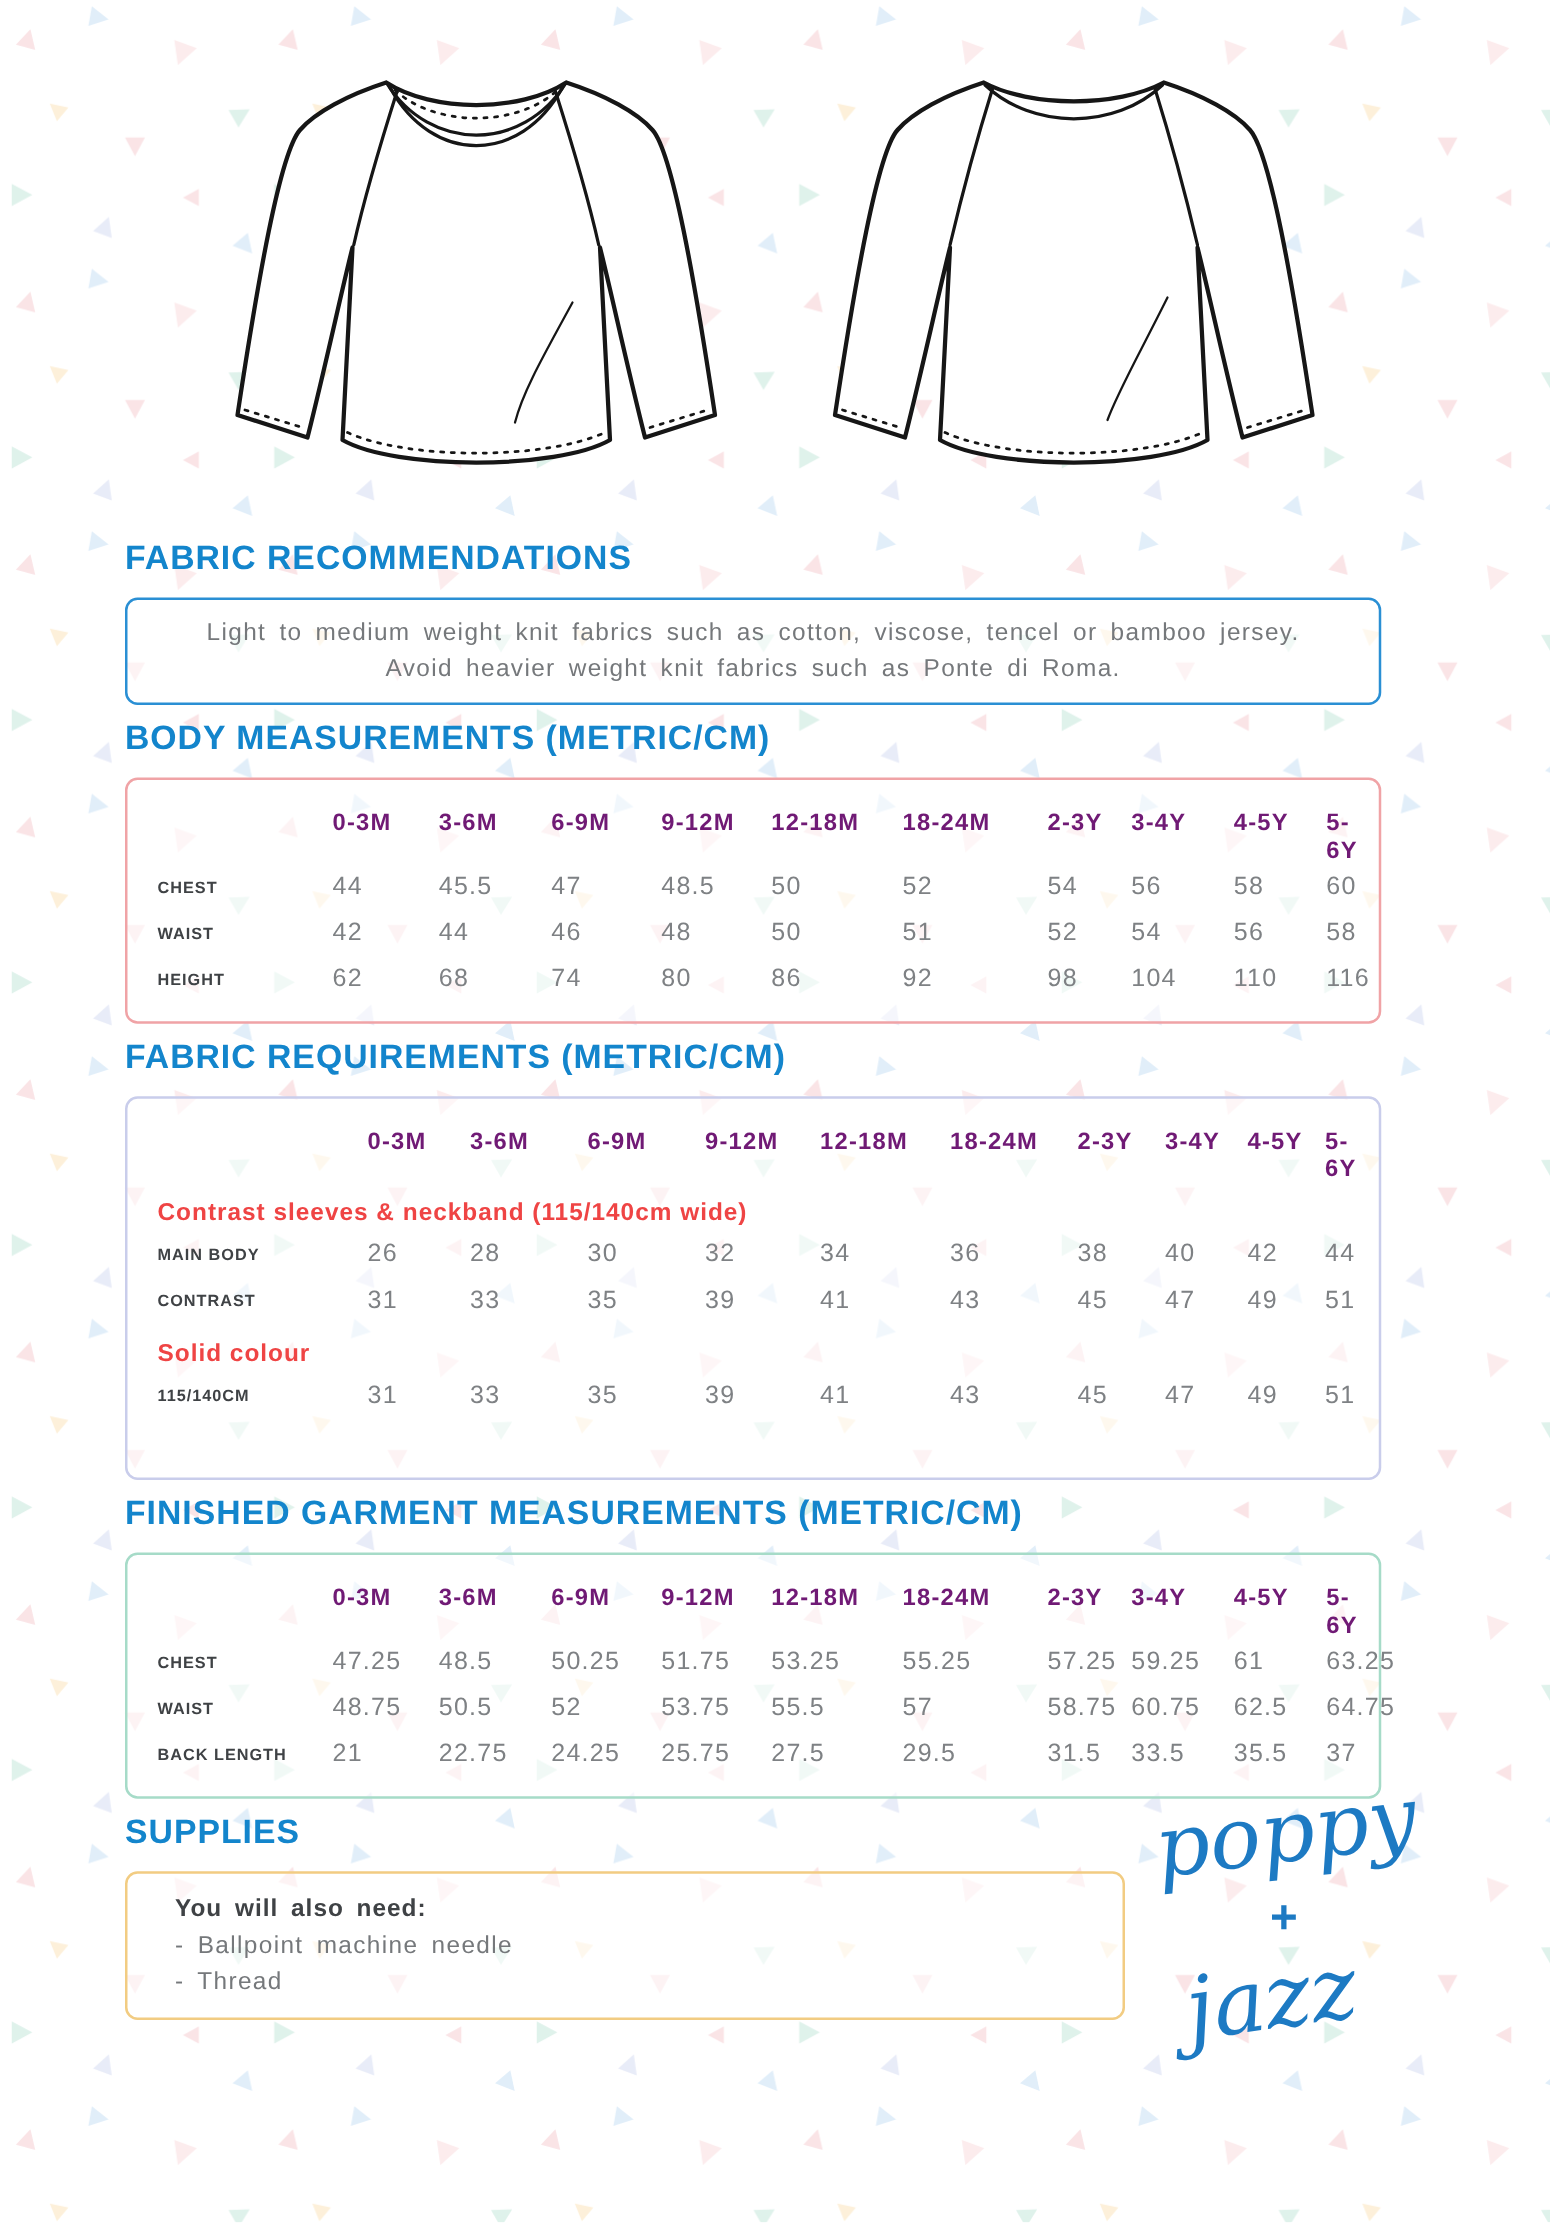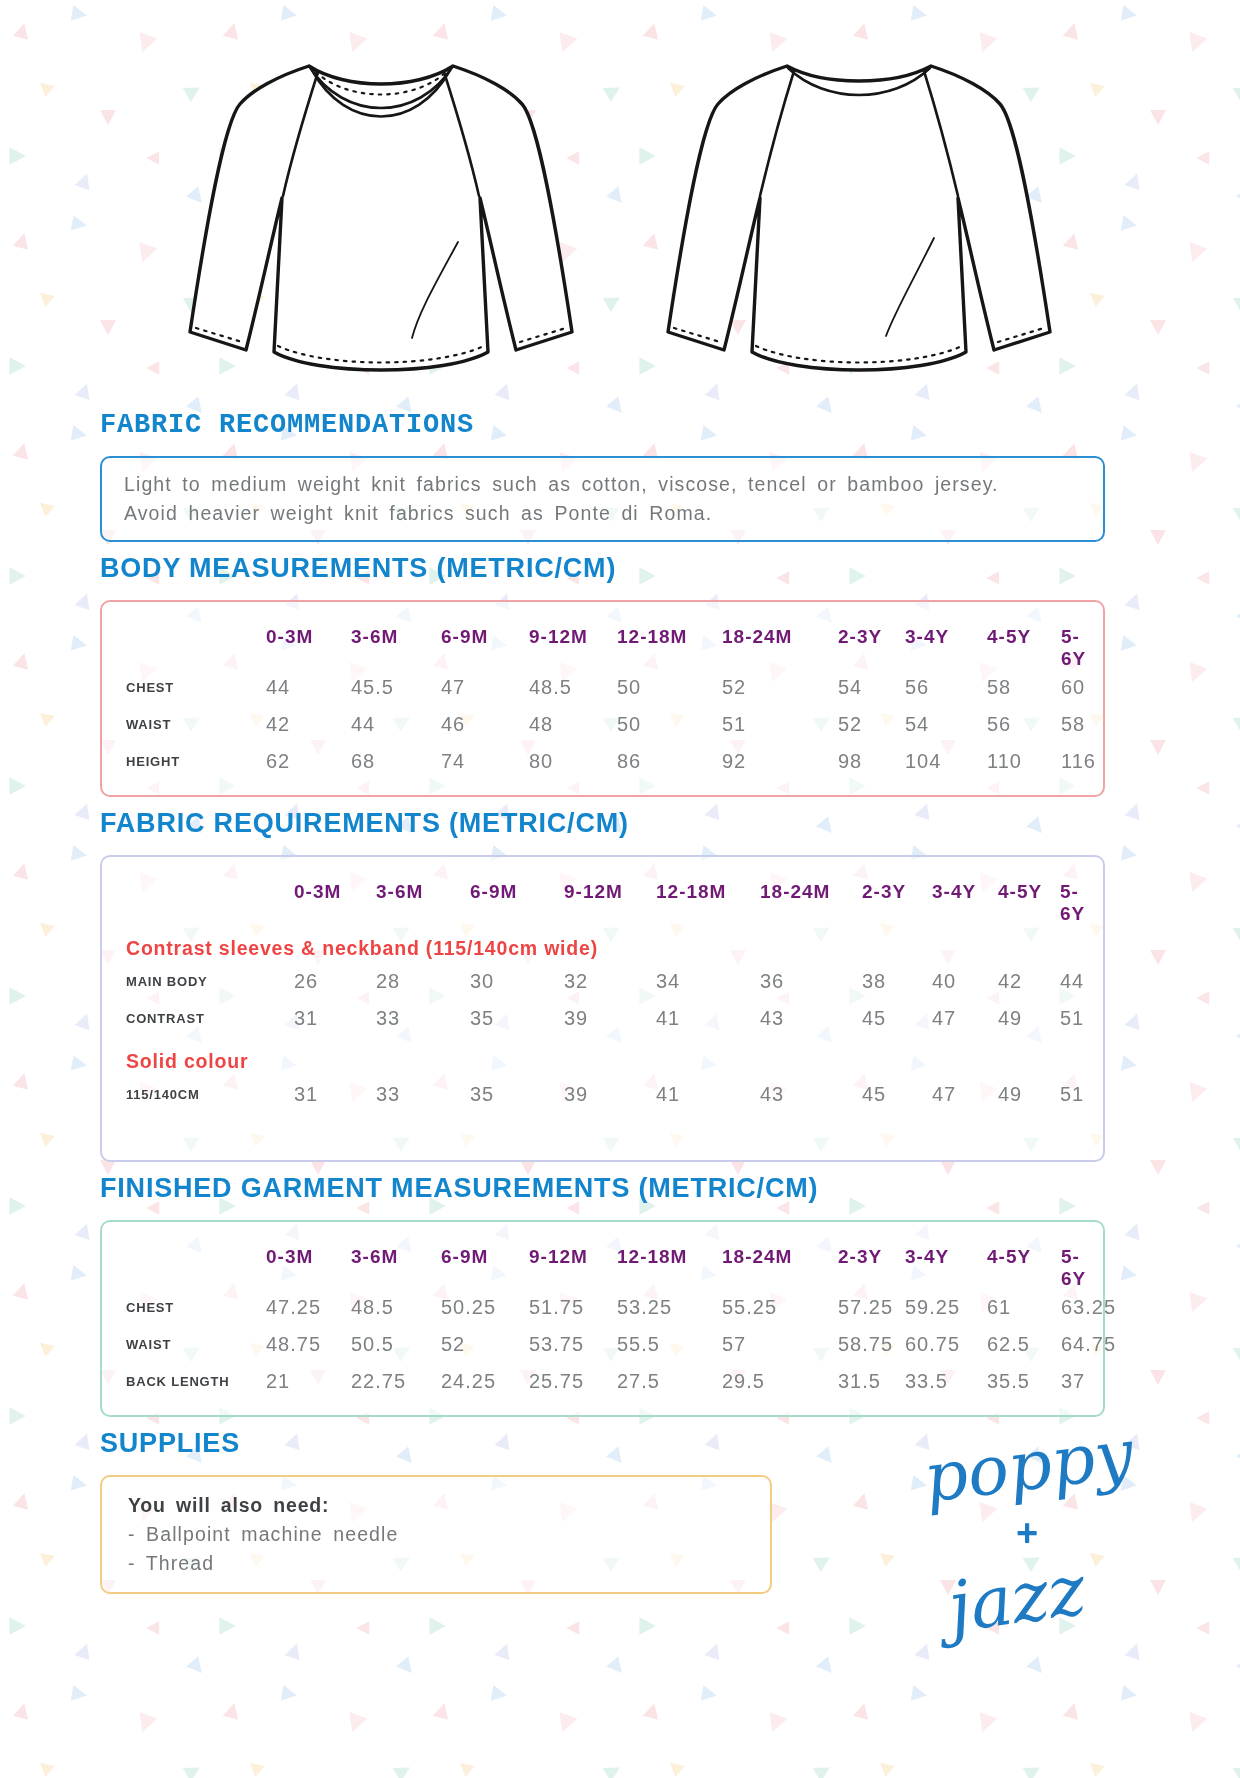--- a/index.html
+++ b/index.html
@@ -12,30 +12,30 @@
   svg.bg { position:absolute; inset:0; width:1240px; height:1778px; }
   .content { position:relative; z-index:1; padding:46px 100px 0 100px; width:1240px; }
 
   .drawings { display:flex; justify-content:center; gap:48px; height:360px; }
   .drawings svg { flex:0 0 auto; }
 
   h2.sec {
     color:#1385cc; font-size:27px; font-weight:700; letter-spacing:0.8px;
     margin-top:11px;
   }
-  h2.first { margin-top:4px;font-family:Liberation Mono, monospace; }
+  h2.first { margin-top:25px; }
 
   .box {
     background:rgba(255,255,255,0.55);
     border-radius:10px; margin-top:16px; padding:12px 22px;
     font-size:19.5px; color:#75787b; letter-spacing:1.1px; word-spacing:4px;
     line-height:29px;
   }
-  .blue-box  { border:2.5px solid #2a8fd4; width:1005px; }
-  .yellow-box{ border:2.5px solid #f2cc82; width:672px; padding:14px 26px; }
+  .blue-box  { border:2.5px solid #2a8fd4; width:1005px;text-align:center; }
+  .yellow-box{ border:2.5px solid #f2cc82; width:800px; padding:14px 38px; }
   .yellow-box .bold { color:#3f4245; font-weight:700; letter-spacing:0.8px; }
 
   .tbl {
     background:rgba(255,255,255,0.55);
     border-radius:10px; margin-top:16px; width:1005px;
     padding:16px 0 14px 24px;
   }
   .tbl.pink { border:2.5px solid #f0a3a6; }
   .tbl.lav  { border:2.5px solid #c9cdeb; padding-bottom:46px; }
   .tbl.teal { border:2.5px solid #a6dbc8; }

